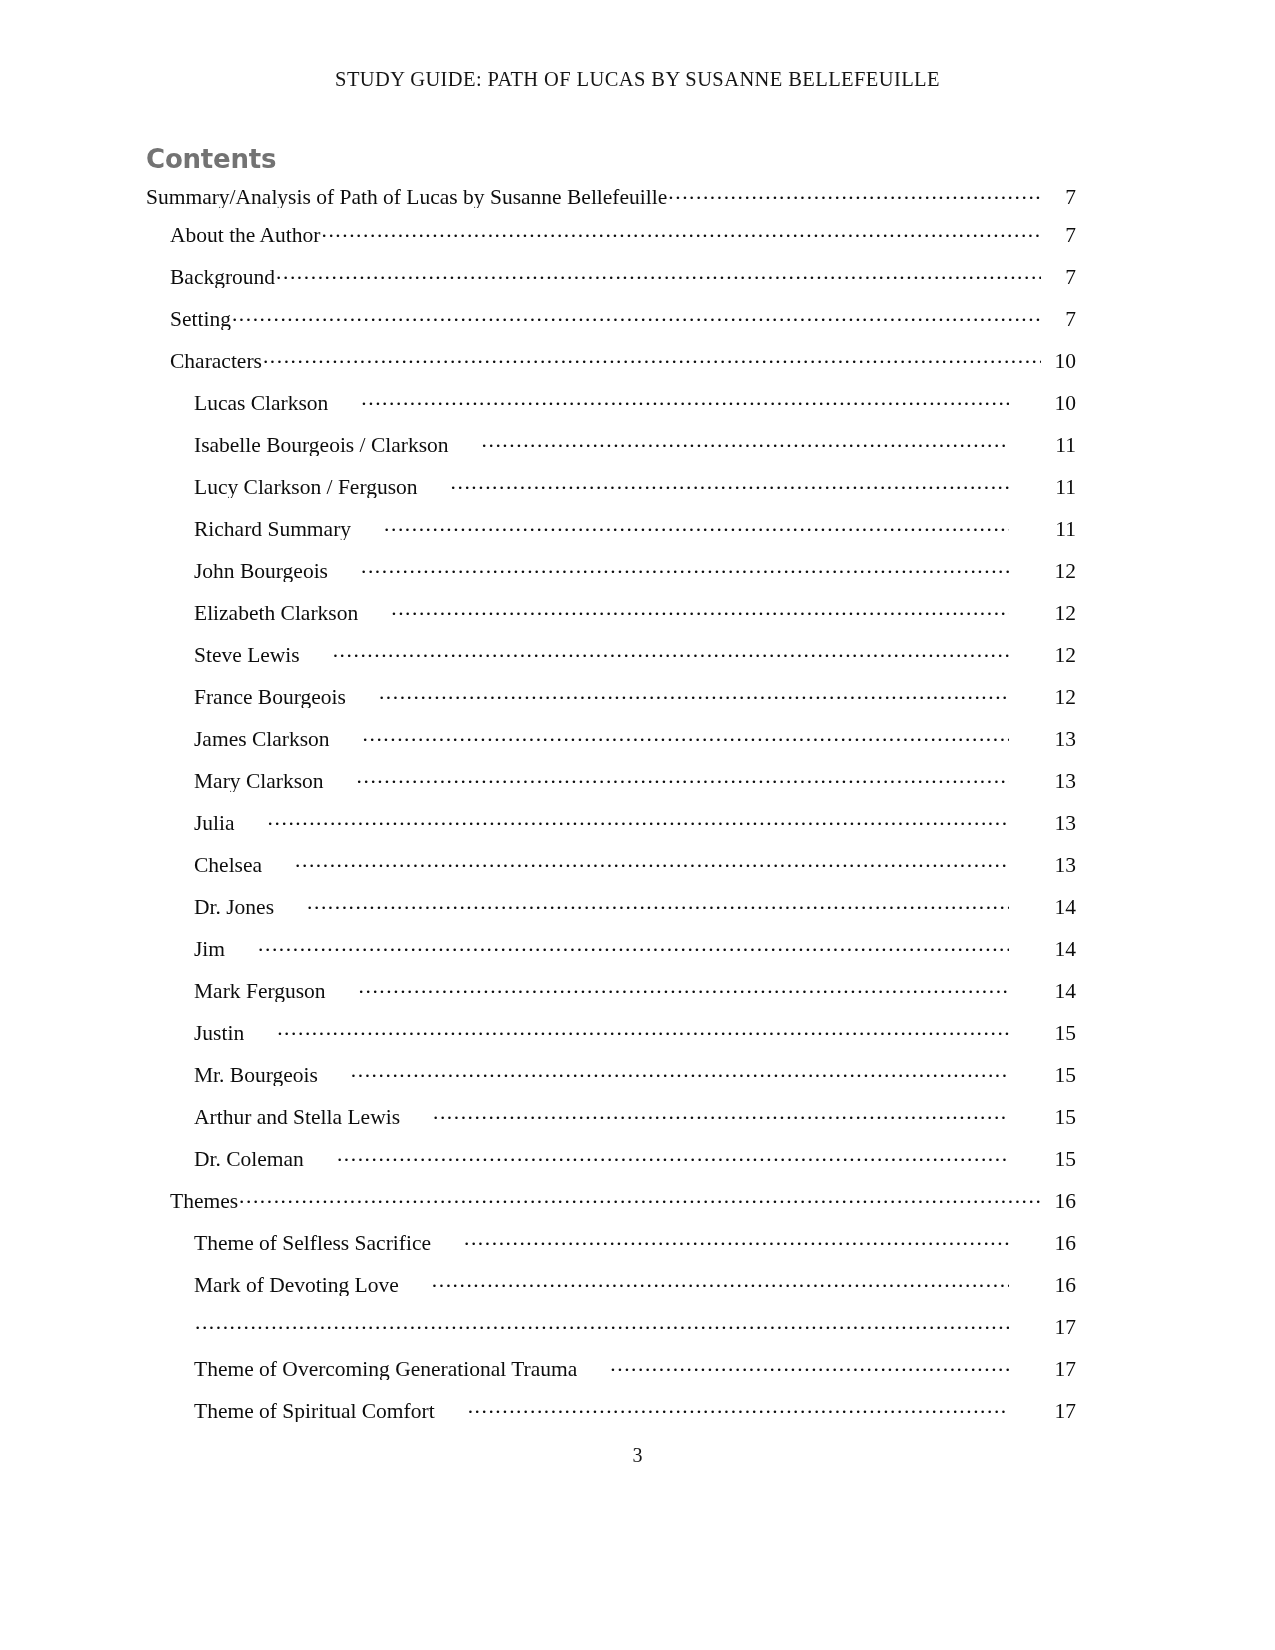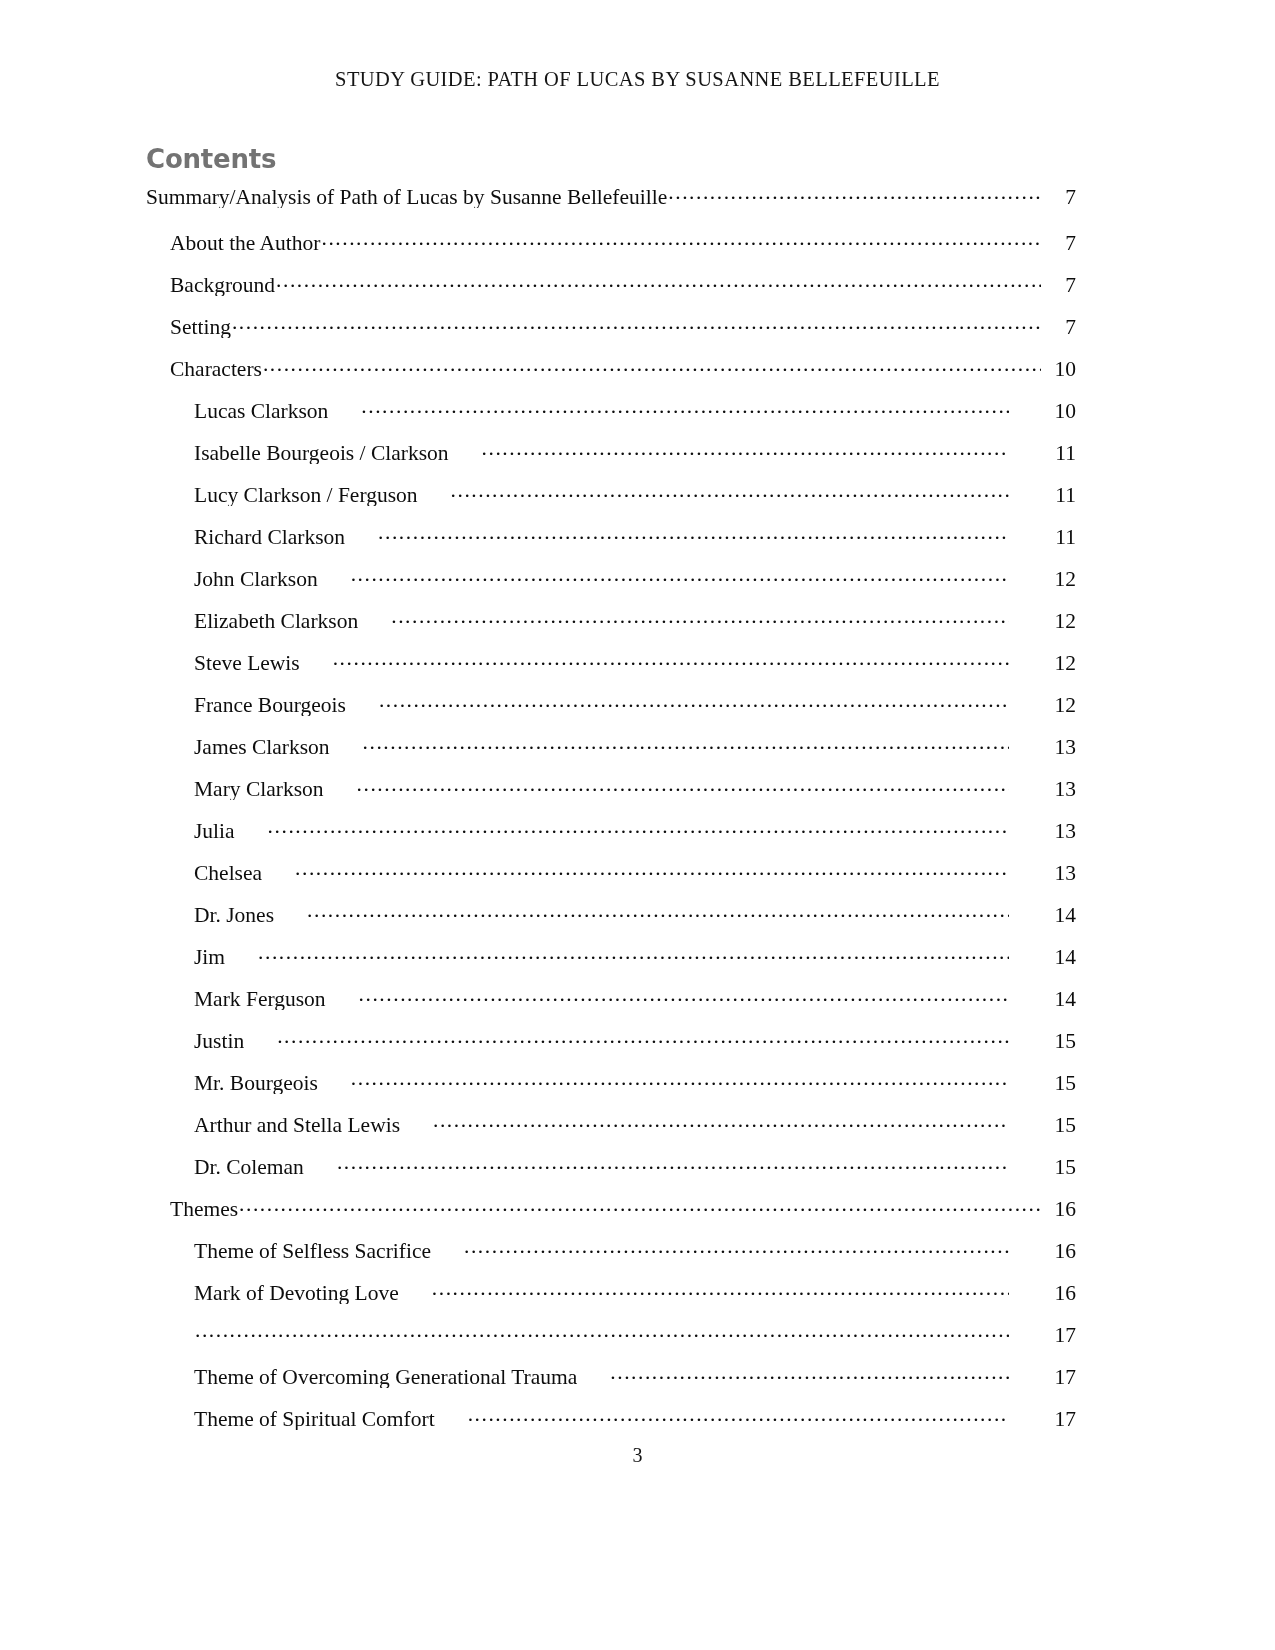--- a/index.html
+++ b/index.html
@@ -96,21 +96,21 @@
   }
 
   .toc-entry .pageno {
     flex: 0 0 auto;
     width: 34px;
     text-align: right;
     font-size: 21.5px;
   }
 
   
-  .lvl-1 { padding-left: 0px;  margin-bottom: 20px; justify-content: space-between; }
+  .lvl-1 { padding-left: 0px;  margin-bottom: 12px; justify-content: space-between; }
   .lvl-2 { padding-left: 24px; margin-bottom: 16px; }
   .lvl-3 { padding-left: 48px; margin-bottom: 16px; gap: 32px; }
 
   .lvl-1 .title { font-weight: normal; }
 
   
   .doc-footer {
     position: absolute;
     top: 1444px;
     left: 0;
@@ -164,26 +164,26 @@
         <span class="title">Isabelle Bourgeois / Clarkson</span>
         <span class="leader"></span>
         <span class="pageno">11</span>
       </div>
       <div class="toc-entry lvl-3">
         <span class="title">Lucy Clarkson / Ferguson</span>
         <span class="leader"></span>
         <span class="pageno">11</span>
       </div>
       <div class="toc-entry lvl-3">
-        <span class="title">Richard Clarkson</span>
+        <span class="title">Richard Summary</span>
         <span class="leader"></span>
         <span class="pageno">11</span>
       </div>
       <div class="toc-entry lvl-3">
-        <span class="title">John Clarkson</span>
+        <span class="title">John Bourgeois</span>
         <span class="leader"></span>
         <span class="pageno">12</span>
       </div>
       <div class="toc-entry lvl-3">
         <span class="title">Elizabeth Clarkson</span>
         <span class="leader"></span>
         <span class="pageno">12</span>
       </div>
       <div class="toc-entry lvl-3">
         <span class="title">Steve Lewis</span>

